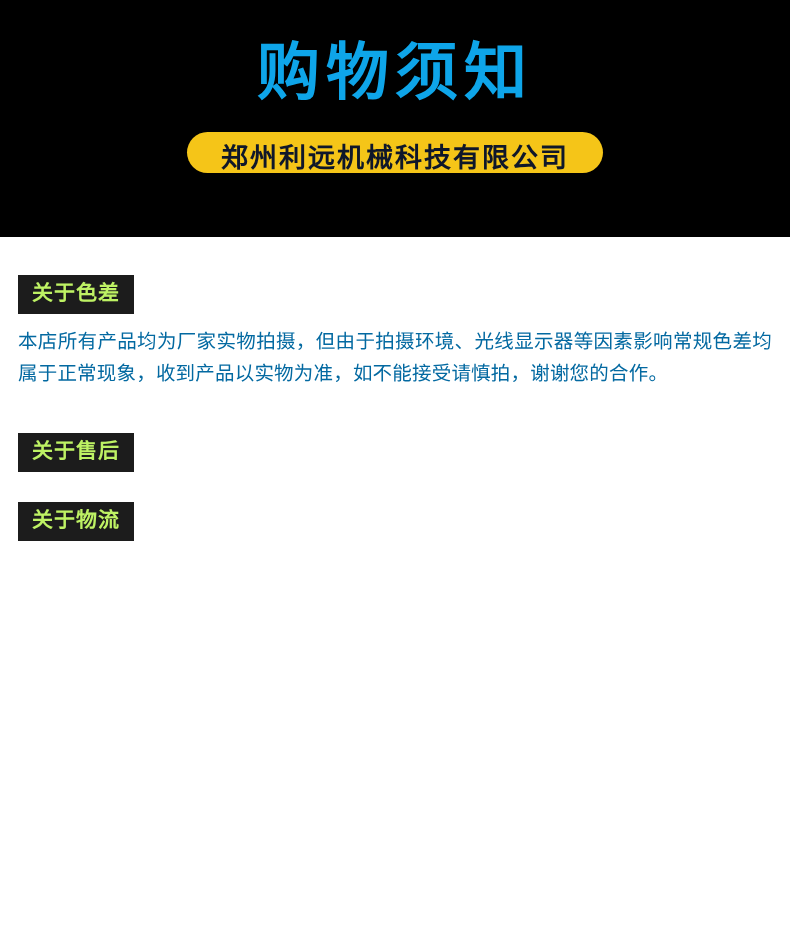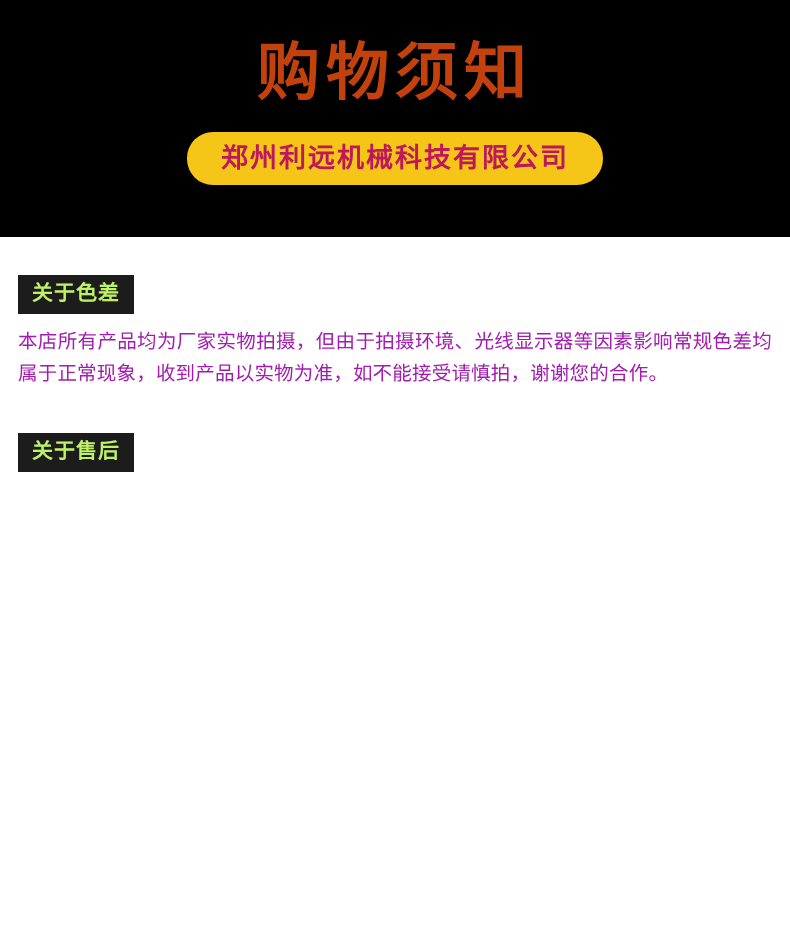--- a/index.html
+++ b/index.html
@@ -27,37 +27,37 @@
     background: #000000;
     position: relative;
     display: flex;
     flex-direction: column;
     align-items: center;
     justify-content: flex-start;
     box-sizing: border-box;
     padding-top: 40px;
   }
   .header-title {
-    color: #c2410c;
+    color: #0ea5e9;
     font-size: 63px;
     font-weight: bold;
     letter-spacing: 6px;
     line-height: 1.05;
     text-align: center;
     font-family: "DejaVu Sans", "Liberation Sans", sans-serif;
   }
   .header-pill {
     margin-top: 26px;
     background: #f5c518;
-    color: #be185d;
+    color: #0f172a;
     font-size: 27px;
     font-weight: bold;
     letter-spacing: 2px;
     border-radius: 26px;
-    padding: 10px 34px 12px 34px;
+    padding: 10px 34px 0 34px;
     line-height: 1.15;
     white-space: nowrap;
     font-family: "DejaVu Sans", "Liberation Sans", sans-serif;
   }
 
   
   .content {
     padding: 22px 18px 0 18px;
     box-sizing: border-box;
   }
@@ -70,21 +70,21 @@
     color: #bef264;
     font-size: 21px;
     font-weight: bold;
     letter-spacing: 1px;
     padding: 7px 14px 9px 14px;
     line-height: 1.1;
     font-family: "DejaVu Sans", "Liberation Sans", sans-serif;
   }
   .section-body {
     margin-top: 12px;
-    color: #a21caf;
+    color: #0369a1;
     font-size: 19.5px;
     line-height: 1.62;
     letter-spacing: 0.2px;
     text-align: justify;
     font-family: "DejaVu Sans", "Liberation Sans", sans-serif;
   }
   .s-color   { margin-top: 16px; }
   .s-price   { margin-top: 28px; }
   .s-service { margin-top: 44px; }
   .s-logistics { margin-top: 30px; }
@@ -107,16 +107,17 @@
     </div>
 
     <div class="section s-price">
     </div>
 
     <div class="section s-service">
       <div class="section-tag">关于售后</div>
     </div>
 
     <div class="section s-logistics">
+      <div class="section-tag">关于物流</div>
     </div>
 
   </div>
 </div>
 
 </body></html>

